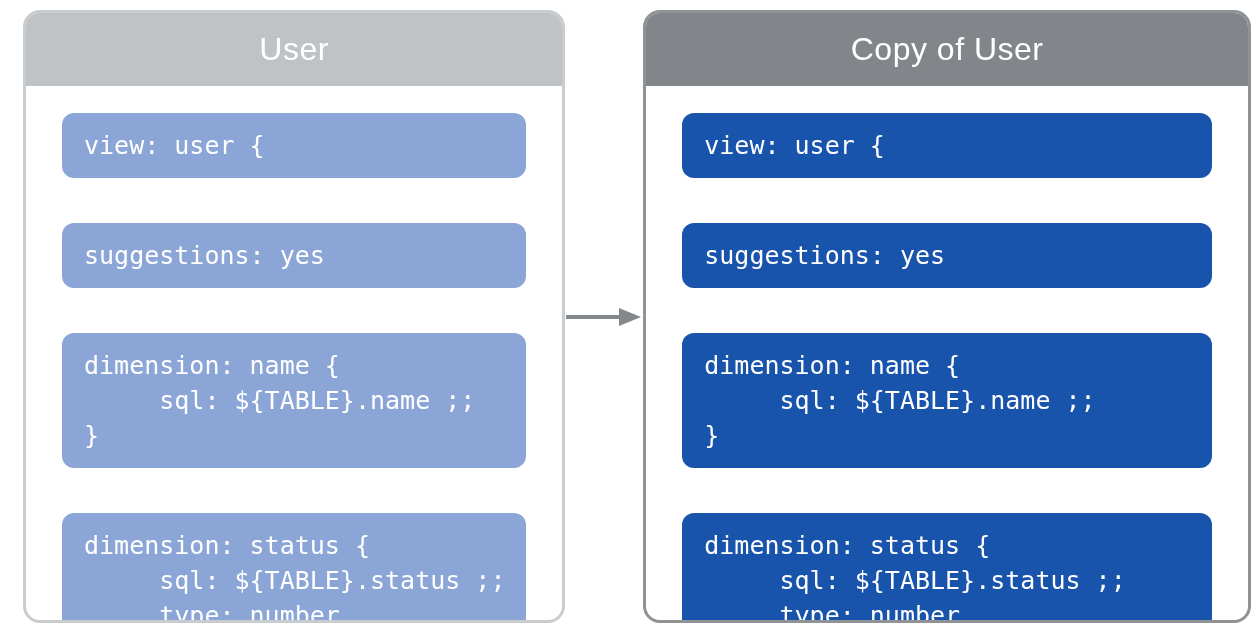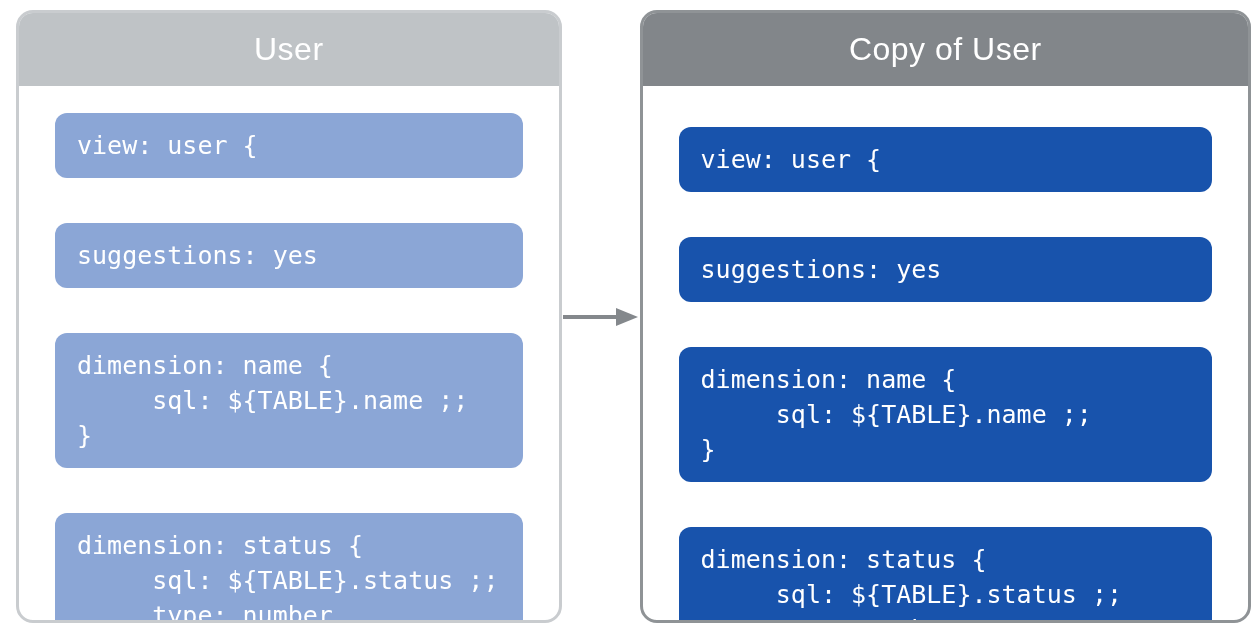--- a/index.html
+++ b/index.html
@@ -1,35 +1,35 @@
 <!DOCTYPE html>
 <html><head>
 <meta charset="utf-8">
 <style>
   html, body { margin: 0; padding: 0; background: #ffffff; }
   .diagram {
     width: 1257px;
     height: 635px;
     box-sizing: border-box;
-    padding: 10px 6px 12px 16px;
+    padding: 10px 6px 12px 23px;
     display: flex;
     align-items: stretch;
     font-family: "Liberation Sans", sans-serif;
   }
   .card {
     box-sizing: border-box;
     border: 3px solid #c9cccf;
     border-radius: 17px;
     background: #ffffff;
     display: flex;
     flex-direction: column;
     overflow: hidden;
   }
   .card-left  { width: 571px; }
-  .card-right { width: 640px; gap: 14px; }
+  .card-right { width: 640px; }
   .card-header {
     flex: 0 0 73px;
     display: flex;
     align-items: center;
     justify-content: center;
     color: #ffffff;
     font-size: 32px;
     font-weight: 400;
     letter-spacing: 0.5px;
   }

